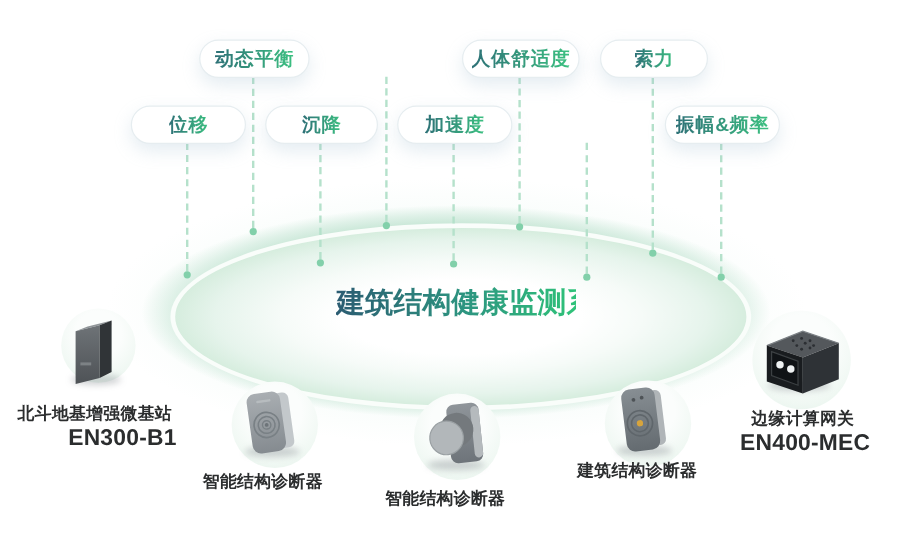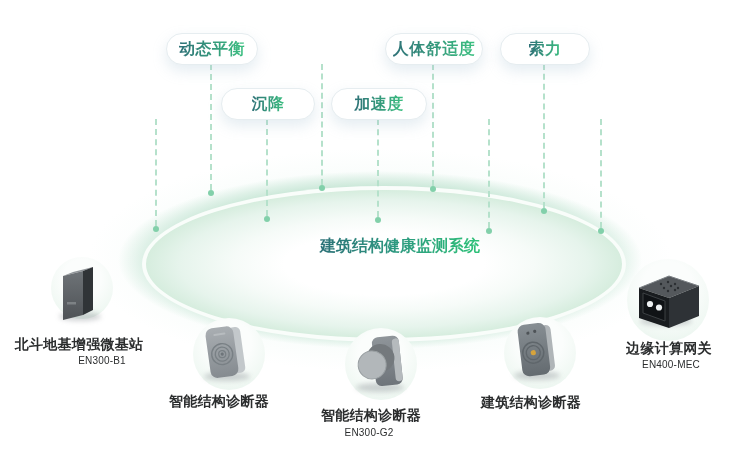--- a/index.html
+++ b/index.html
@@ -20,22 +20,22 @@
     background:radial-gradient(closest-side,rgba(255,255,255,0) 54%,rgba(203,232,216,.25) 67%,#c9e7d7 82%,rgba(214,237,225,.75) 91%,rgba(233,246,239,0) 100%);
   }
   .dish-inner{
     position:absolute;left:142px;top:186px;width:476px;height:148px;border-radius:50%;
     border:4px solid rgba(255,255,255,.85);
     background:radial-gradient(closest-side,#ffffff 42%,#f6fbf8 63%,#e6f4ec 86%,#d6edde 100%);
   }
 
   
   .title{
-    position:absolute;left:280px;top:236px;width:200px;text-align:right;
-    font-size:16px;font-weight:bold;letter-spacing:0px;white-space:nowrap;
+    position:absolute;left:280px;top:236px;width:200px;text-align:center;
+    font-size:24px;font-weight:bold;letter-spacing:0px;white-space:nowrap;
     background:linear-gradient(90deg,#2b5c72 0%,#2d9680 55%,#2fc279 100%);
     -webkit-background-clip:text;background-clip:text;color:transparent;
   }
 
   
   .pill{
     position:absolute;height:30px;border-radius:16px;background:#ffffff;
     border:1px solid #e6edf0;
     box-shadow:0 6px 14px rgba(160,190,210,.28);
     display:flex;align-items:center;justify-content:center;
@@ -55,21 +55,21 @@
     position:absolute;border-radius:50%;
     background:radial-gradient(circle at 50% 35%,#fbfdfc 38%,#f0f8f3 72%,#e2f1e9 100%);
   }
   .dev-shadow{position:absolute;border-radius:50%;background:rgba(92,102,106,.28);filter:blur(2.5px);}
   .dev-svg{position:absolute;}
   .dev-name{
     position:absolute;width:170px;text-align:center;font-size:14px;font-weight:600;
     color:#2b2d2e;white-space:nowrap;letter-spacing:.3px;
   }
   .dev-model{
-    position:absolute;width:170px;text-align:center;font-size:10px;font-weight:400;
+    position:absolute;width:170px;text-align:center;font-size:19px;font-weight:700;
     color:#2b2d2e;white-space:nowrap;letter-spacing:.2px;
   }
 </style>
 </head>
 <body>
 
 <div class="stage">
 
   <div class="dish-glow"></div>
   <div class="dish-outer"></div>
@@ -97,25 +97,31 @@
   <div class="pill" style="left:166px;top:33px;width:90px">
     <span class="pill-text">动态平衡</span>
   </div>
   <div class="pill" style="left:385px;top:33px;width:96px">
     <span class="pill-text">人体舒适度</span>
   </div>
   <div class="pill" style="left:500px;top:33px;width:88px">
     <span class="pill-text">索力</span>
   </div>
 
+  <div class="pill" style="left:109px;top:88px;width:94px">
+    <span class="pill-text">位移</span>
+  </div>
   <div class="pill" style="left:221px;top:88px;width:92px">
     <span class="pill-text">沉降</span>
   </div>
   <div class="pill" style="left:331px;top:88px;width:94px">
     <span class="pill-text">加速度</span>
+  </div>
+  <div class="pill" style="left:554px;top:88px;width:94px">
+    <span class="pill-text">振幅&amp;频率</span>
   </div>
 
   <div class="title">建筑结构健康监测系统</div>
 
   <div class="dev-circle" style="left:51px;top:257px;width:62px;height:62px"></div>
   <div class="dev-shadow" style="left:59px;top:312px;width:42px;height:9px"></div>
   <svg class="dev-svg" style="left:58px;top:262px" width="40" height="60" viewBox="0 0 40 60">
     <defs>
       <linearGradient id="d1f" x1="0" y1="0" x2="0" y2="1">
         <stop offset="0" stop-color="#6e7377"></stop>
@@ -162,42 +168,41 @@
     </defs>
     <g transform="rotate(-6 33 31)">
       <rect x="26" y="5" width="27" height="49" rx="6" fill="url(#d3f)"></rect>
       <rect x="46" y="8" width="7" height="43" rx="3.5" fill="#b5babd"></rect>
       <circle cx="33" cy="26" r="14" fill="#74797d"></circle>
       <circle cx="24" cy="32" r="14" fill="#b2b7ba"></circle>
       <circle cx="24" cy="32" r="14" fill="none" stroke="#9aa0a3" stroke-width="1"></circle>
     </g>
   </svg>
   <div class="dev-name" style="left:286px;top:407px">智能结构诊断器</div>
-  <div class="dev-model" style="left:284px;top:427px">EN300-G2</div>
 
   <div class="dev-circle" style="left:504px;top:317px;width:72px;height:72px"></div>
   <div class="dev-shadow" style="left:514px;top:371px;width:46px;height:9px"></div>
   <svg class="dev-svg" style="left:506px;top:318px" width="66" height="64" viewBox="0 0 66 64">
     <defs>
       <linearGradient id="d4f" x1="0" y1="0" x2="0" y2="1">
         <stop offset="0" stop-color="#878e93"></stop>
           <stop offset="1" stop-color="#646b70"></stop>
       </linearGradient>
     </defs>
     <g transform="rotate(-7 33 32)">
       <rect x="36" y="8" width="11" height="46" rx="5" fill="#b0b5b8"></rect>
       <rect x="14" y="5" width="28" height="52" rx="7" fill="url(#d4f)"></rect>
       <circle cx="24" cy="14" r="1.6" fill="#4e5357"></circle>
       <circle cx="31" cy="13" r="1.6" fill="#4e5357"></circle>
       <circle cx="27" cy="34" r="10.5" fill="none" stroke="#5f666b" stroke-width="1.4"></circle>
       <circle cx="27" cy="34" r="7" fill="none" stroke="#5f666b" stroke-width="1.3"></circle>
       <circle cx="27" cy="34" r="2.6" fill="#d7a43c"></circle>
     </g>
   </svg>
-  <div class="dev-name" style="left:446px;top:394px">建筑结构诊断器</div>
+  <div class="dev-name" style="left:446px;top:384px">建筑结构诊断器</div>
 
   <div class="dev-circle" style="left:627px;top:259px;width:82px;height:82px"></div>
   <div class="dev-shadow" style="left:640px;top:316px;width:52px;height:10px"></div>
   <svg class="dev-svg" style="left:630px;top:264px" width="78" height="68" viewBox="0 0 78 68">
     <polygon points="9,24 39,12 69,22 39,34" fill="#54585c"></polygon>
     <polyline points="9,24 39,12 69,22" fill="none" stroke="#7c8185" stroke-width="1"></polyline>
     <g fill="#2c2f33">
       <circle cx="31" cy="20" r="1.2"></circle>
         <circle cx="38" cy="18" r="1.2"></circle>
         <circle cx="45" cy="20" r="1.2"></circle>

